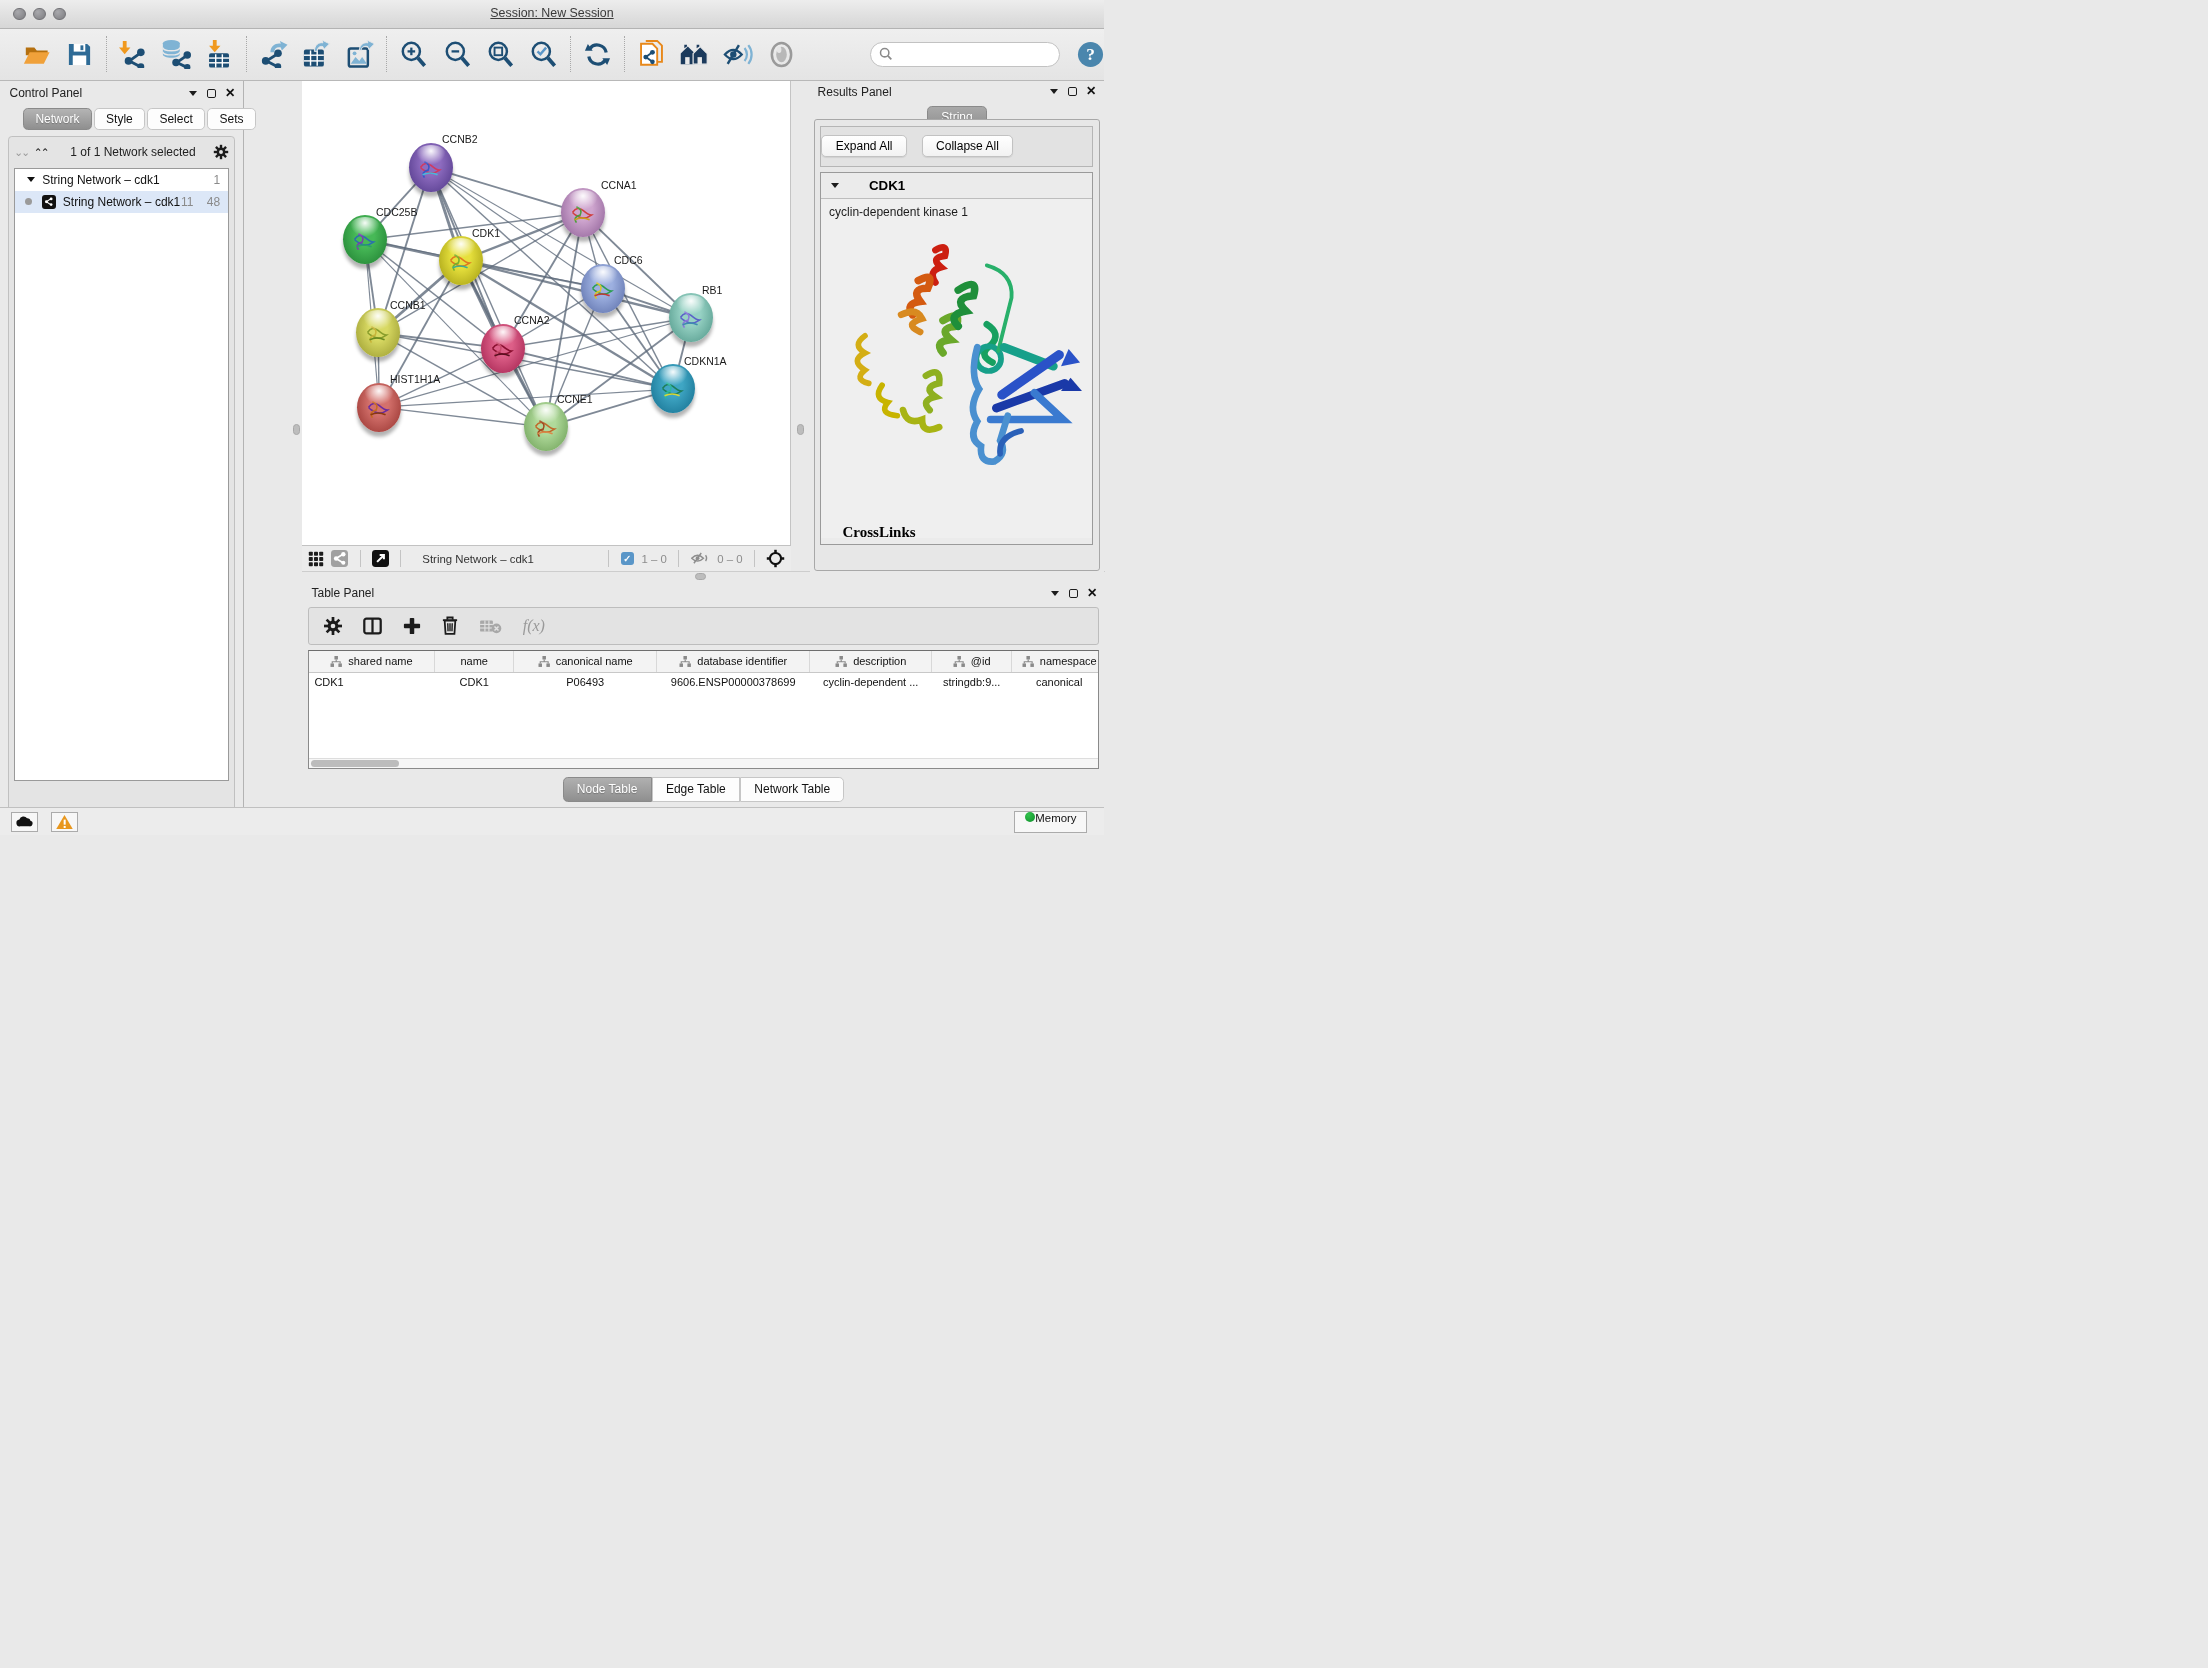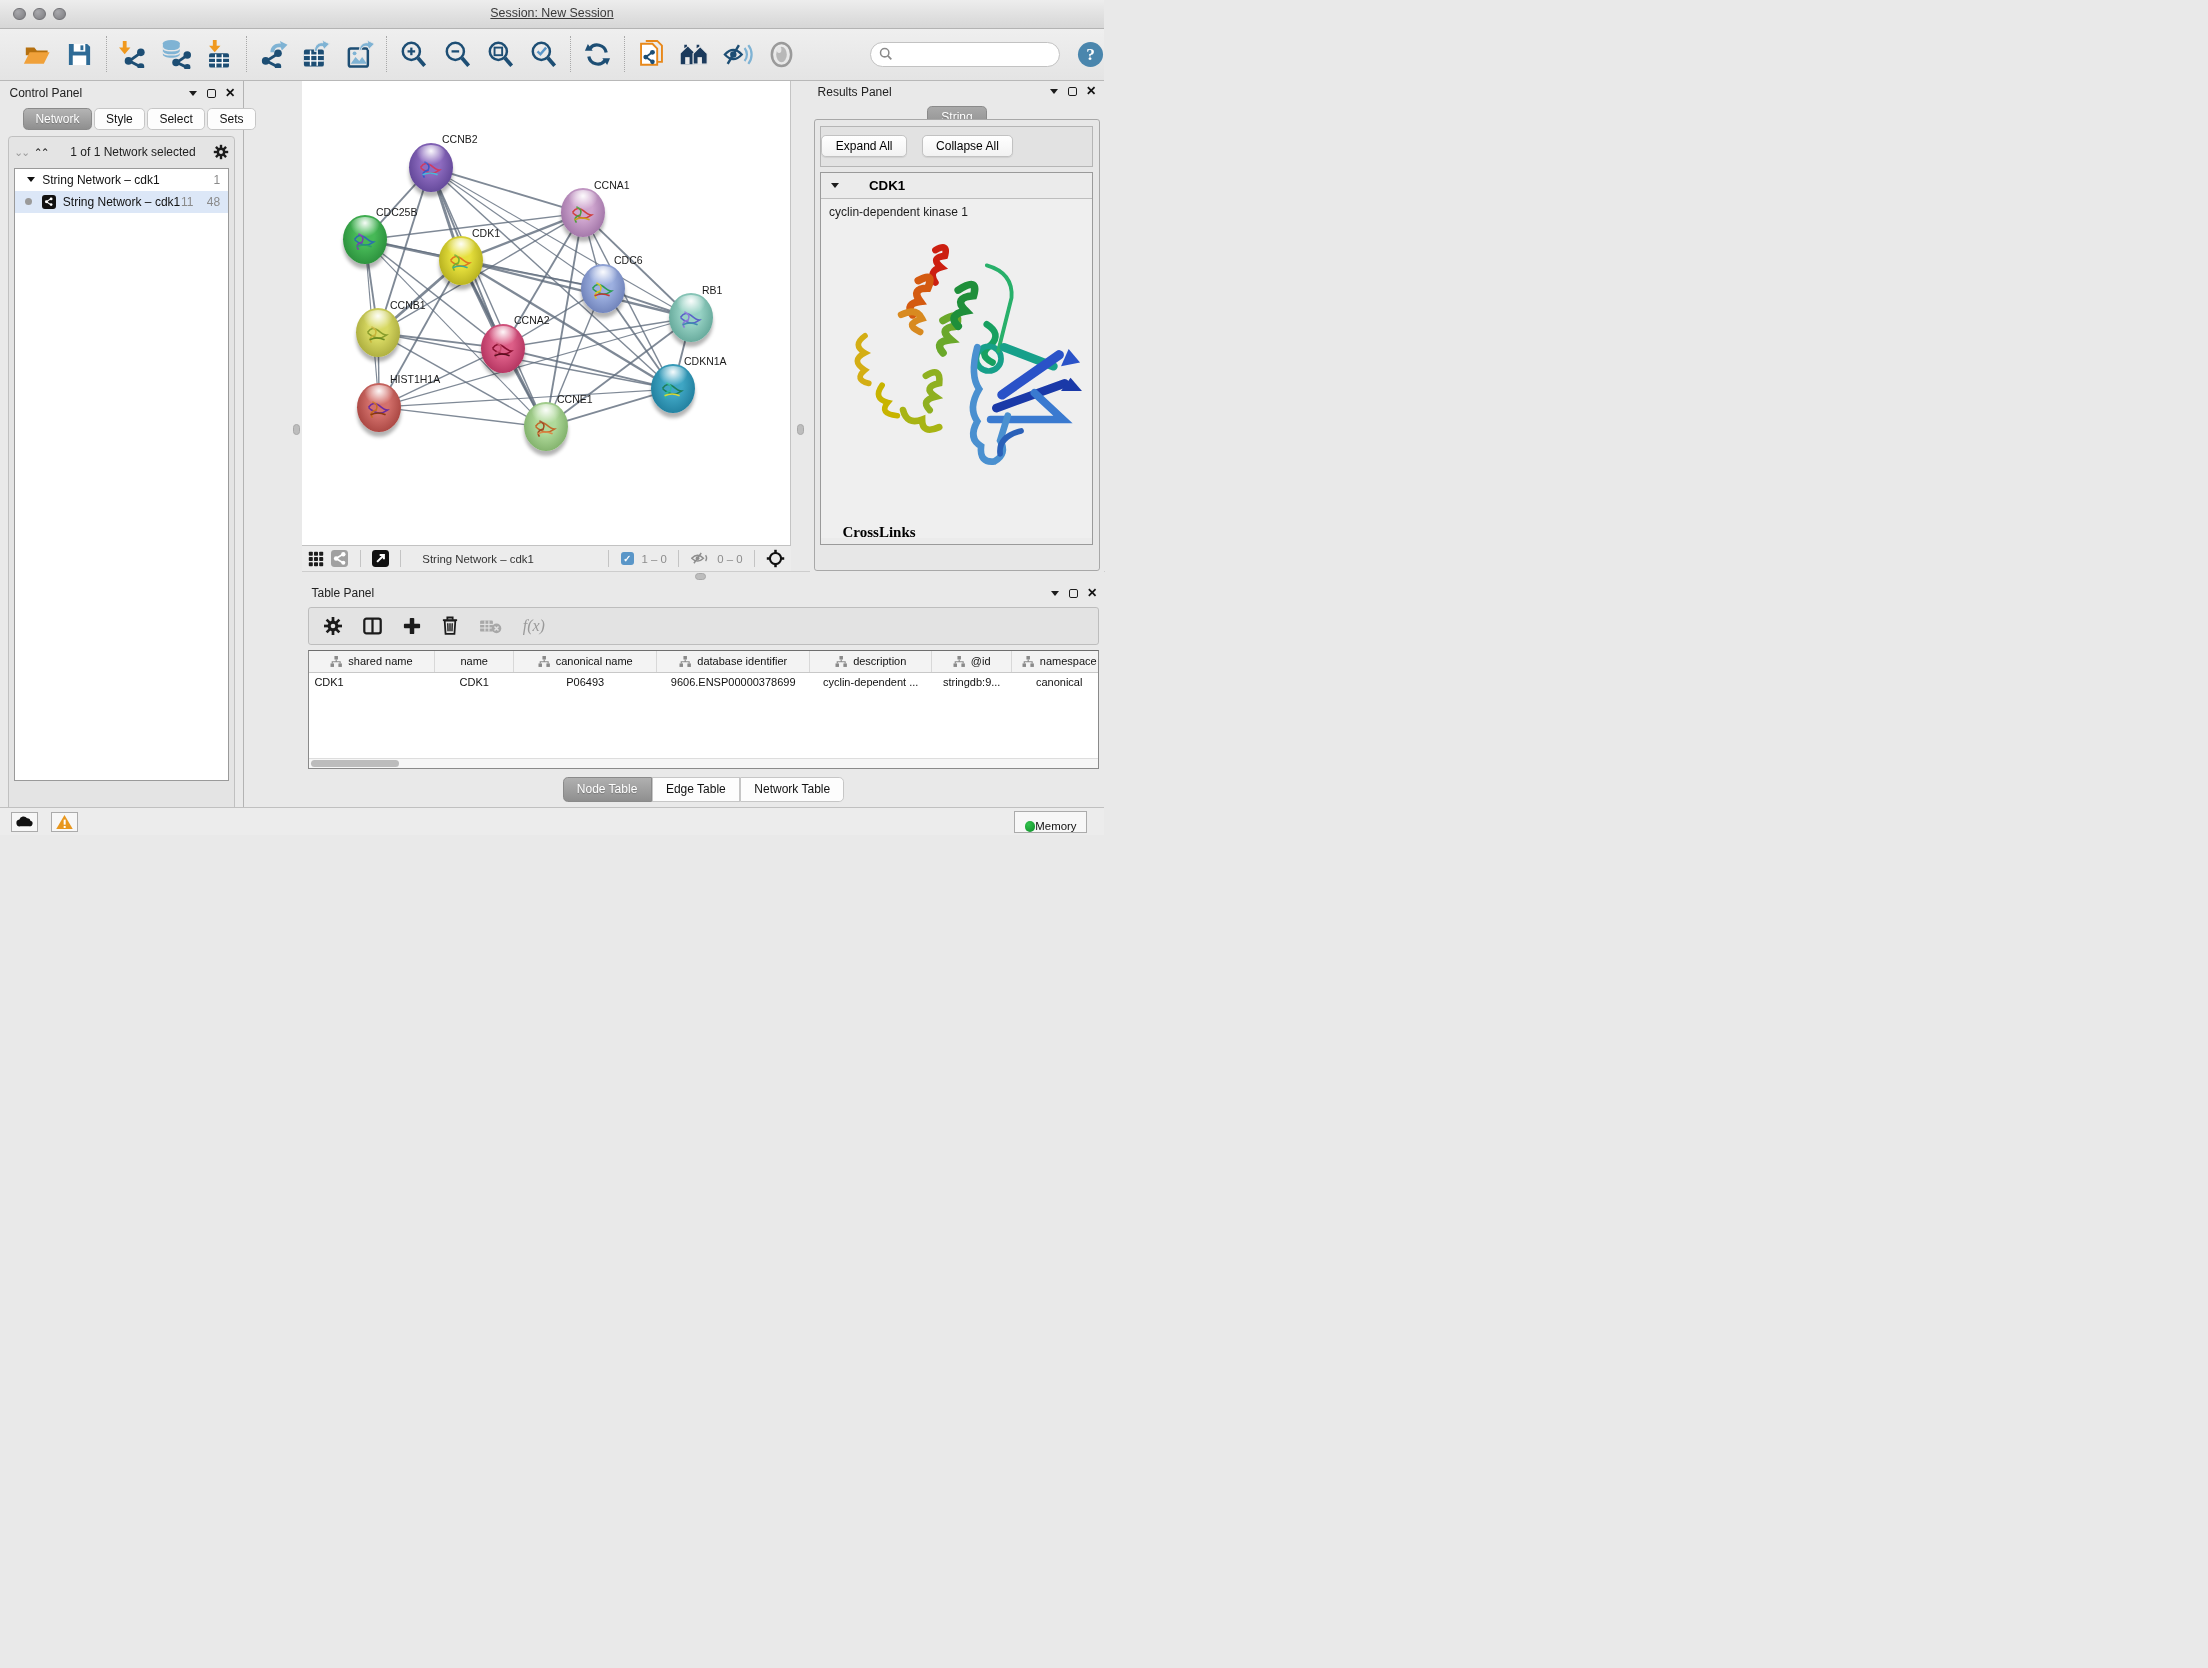--- a/index.html
+++ b/index.html
@@ -108,21 +108,21 @@
   .tp-tabs { position:absolute; left:0; right:0; top:195px; display:flex; justify-content:center; }
   .tp-tab { font-size:12px; padding:3.8px 13.3px 4.8px; background:#fdfdfd; border:1px solid #c6c6c6; color:#111; cursor:pointer; }
   .tp-tab:first-child { border-radius:4.8px 0 0 4.8px; }
   .tp-tab:last-child { border-radius:0 4.8px 4.8px 0; }
   .tp-tab.sel { background:linear-gradient(#b0b0b0,#8f8f8f); color:#fff; border-color:#8a8a8a; text-shadow:0 1px 1px rgba(0,0,0,.25); }
 
   
   .statusbar { position:absolute; left:0; top:807px; width:1104px; height:27.6px; background:#ececec; border-top:1px solid #c0c0c0; }
   .sb-btn { position:absolute; top:3.8px; width:27px; height:20px; background:#f7f7f7; border:1px solid #ababab; display:flex; align-items:center; justify-content:center; cursor:pointer; }
   .memory-btn { position:absolute; right:17px; top:2.9px; height:22px; background:#f7f7f7; border:1px solid #ababab;
-    display:flex; align-items:flex-end; gap:0; padding:0 9.5px; font-size:11.4px; color:#111; cursor:pointer; }
+    display:flex; align-items:flex-start; gap:0; padding:0 9.5px; font-size:11.4px; color:#111; cursor:pointer; }
   .memdot { width:10.5px; height:10.5px; border-radius:50%; background:radial-gradient(circle at 35% 30%, #33c24d,#0e8f2a); }
 </style>
 </head>
 <body>
 
 <div class="window">
 
   <div class="titlebar">
     <div class="traffic">
       <span class="tl"></span>
@@ -448,21 +448,21 @@
         </div>
         <div class="node-label" style="left: 140px; top: 52px;">CCNB2</div>
         <div class="node" style="left: 259px; top: 107px; background: radial-gradient(at 50% 40%, rgb(207, 166, 207) 30%, rgb(141, 95, 150) 95%);">
           <svg class="scribble" width="32" height="28.5" viewBox="0 0 34 30">
             <path d="M6 14 q5 -7 11 -2 t9 5 q-7 5 -13 2 t-7 -5" stroke="#d04040" stroke-width="1.7" fill="none"></path>
             <path d="M10 8 q7 3 4 9 q-8 2 -4 8" stroke="#4a9e3f" stroke-width="1.7" fill="none"></path>
             <path d="M8 22 q8 -4 16 0" stroke="#c8a020" stroke-width="1.7" fill="none"></path>
           </svg>
           <div class="gloss"></div>
         </div>
-        <div class="node-label" style="left: 292px; top: 98px;">CCNA1</div>
+        <div class="node-label" style="left: 299px; top: 98px;">CCNA1</div>
         <div class="node" style="left: 41px; top: 134px; background: radial-gradient(at 50% 40%, rgb(71, 185, 87) 30%, rgb(31, 126, 49) 95%);">
           <svg class="scribble" width="32" height="28.5" viewBox="0 0 34 30">
             <path d="M6 14 q5 -7 11 -2 t9 5 q-7 5 -13 2 t-7 -5" stroke="#2c6fae" stroke-width="1.7" fill="none"></path>
             <path d="M10 8 q7 3 4 9 q-8 2 -4 8" stroke="#7a3fae" stroke-width="1.7" fill="none"></path>
             <path d="M8 22 q8 -4 16 0" stroke="#2c9e6a" stroke-width="1.7" fill="none"></path>
           </svg>
           <div class="gloss"></div>
         </div>
         <div class="node-label" style="left: 74px; top: 125px;">CDC25B</div>
         <div class="node" style="left: 137px; top: 155px; background: radial-gradient(at 50% 40%, rgb(230, 224, 60) 30%, rgb(161, 155, 18) 95%);">

